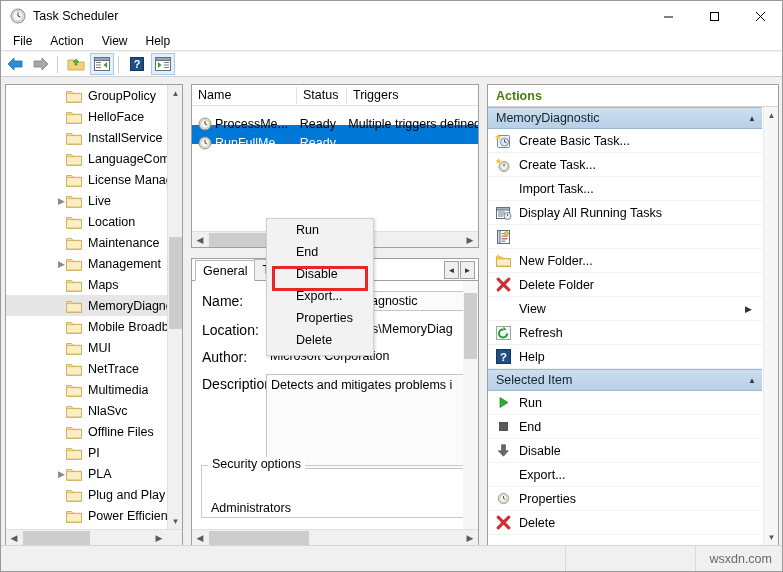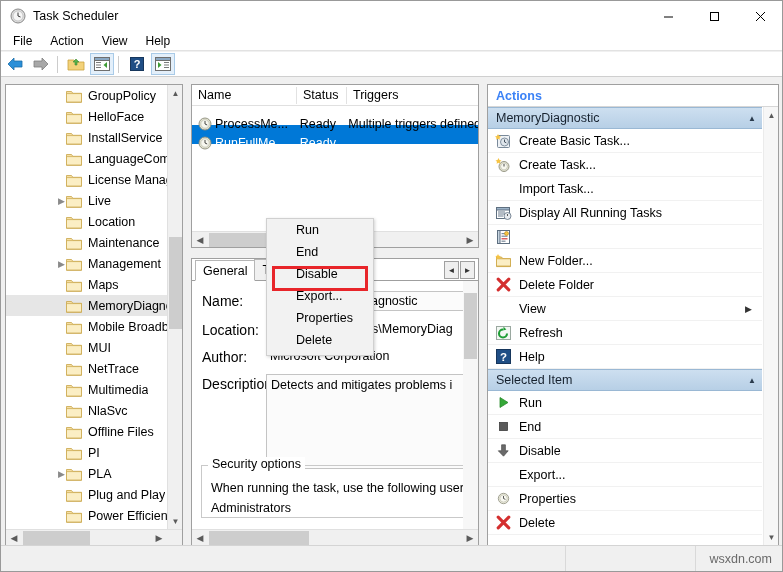--- a/index.html
+++ b/index.html
@@ -268,21 +268,21 @@
   }
 
   
   .actions-pane {
     position: absolute; left: 486px; top: 6px; width: 292px; height: 462px;
     background: #ffffff; border: 1px solid #9f9f9f;
     overflow: hidden;
   }
   .actions-title {
     height: 22px; line-height: 22px; padding-left: 8px;
-    font-size: 12.5px; font-weight: bold; color: #3b82f6;
+    font-size: 12.5px; font-weight: bold; color: #4d7c0f;
     background: #ffffff; border-bottom: 1px solid #d6d6d6;
   }
   .act-group-head {
     height: 22px; display: flex; align-items: center;
     padding-left: 8px; padding-right: 6px;
     background: linear-gradient(to bottom, #cddff0 0%, #b7cfe6 100%);
     border-top: 1px solid #9ab8d4; border-bottom: 1px solid #9ab8d4;
     font-size: 12.5px; color: #16212e;
     justify-content: space-between;
   }
@@ -668,21 +668,20 @@
           </div>
           <div class="field-row">
             <div class="field-label">Description:</div>
             <div class="desc-box">Detects and mitigates problems i</div>
           </div>
 
           <div class="group-sec">
             <div class="gtop-l"></div>
             <div class="gtop-r"></div>
             <div class="legend">Security options</div>
-            <div class="gline l1">When running the task, use the following user</div>
             <div class="gline l2">Administrators</div>
           </div>
         </div>
 
         <div class="detail-vsb">
           <div class="thumb"></div>
         </div>
         <div class="detail-hsb">
           <div class="arrow left">◀</div>
           <div class="thumb"></div>

